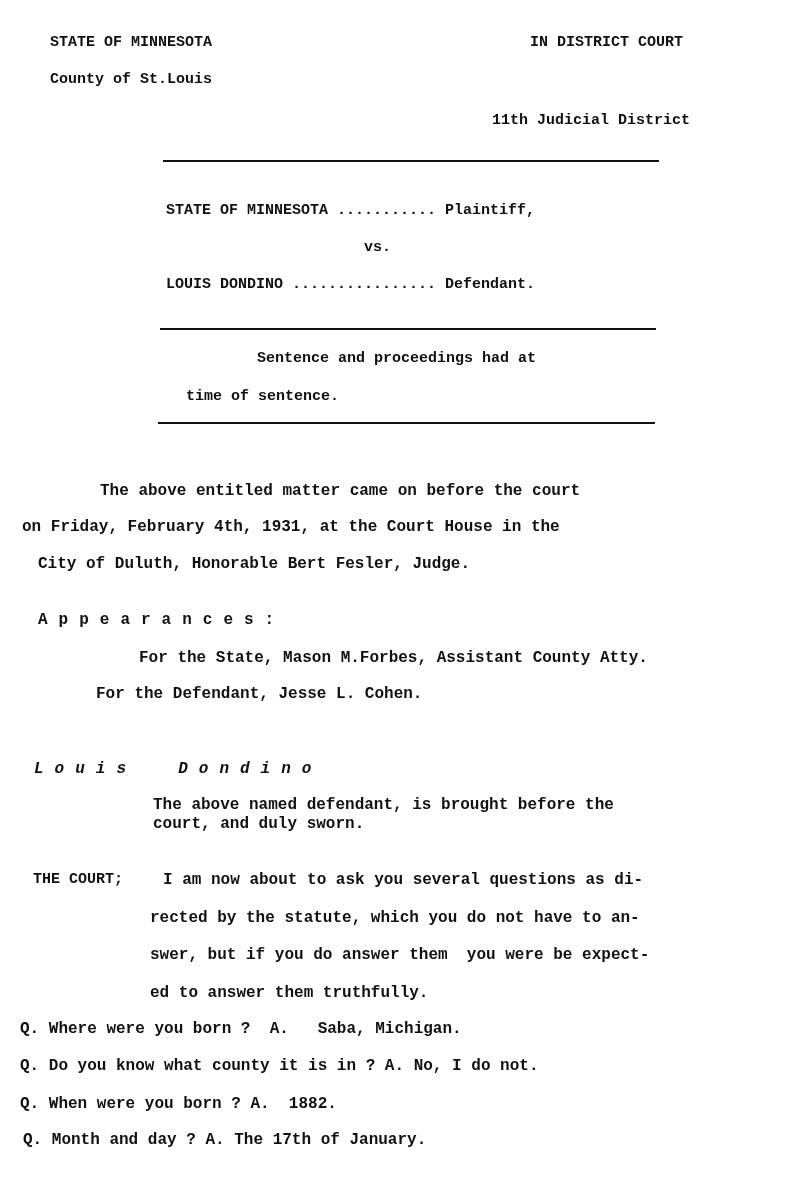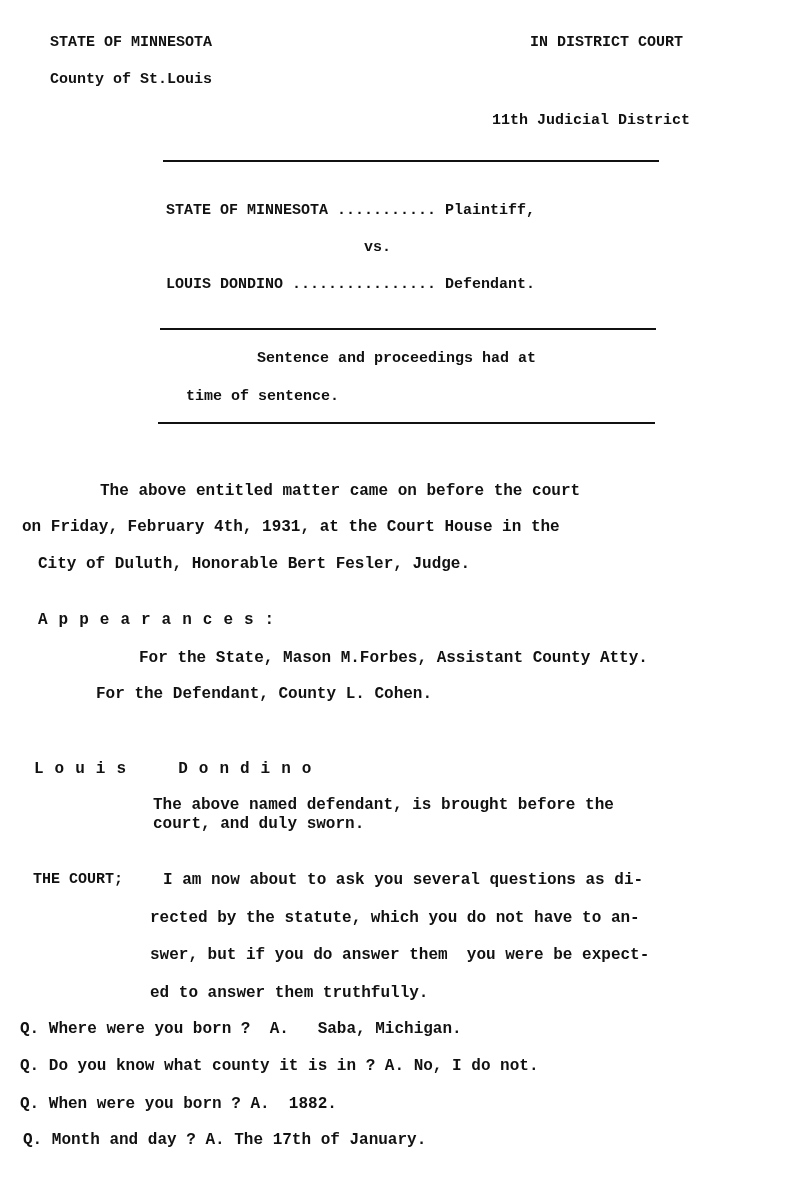--- a/index.html
+++ b/index.html
@@ -28,23 +28,23 @@
 <div class="abs" style="left:257px;top:351px;font-size:15px;">Sentence and proceedings had at</div>
 <div class="abs" style="left:186px;top:389px;font-size:15px;">time of sentence.</div>
 <div class="rule" style="left:158px;top:422px;width:497px;"></div>
 
 <div class="abs" style="left:100px;top:483px;">The above entitled matter came on before the court</div>
 <div class="abs" style="left:22px;top:519px;">on Friday, February 4th, 1931, at the Court House in the</div>
 <div class="abs" style="left:38px;top:556px;">City of Duluth, Honorable Bert Fesler, Judge.</div>
 
 <div class="abs spaced" style="left:38px;top:612px;">Appearances:</div>
 <div class="abs" style="left:96px;top:650px;margin-left:43px;">For the State, Mason M.Forbes, Assistant County Atty.</div>
-<div class="abs" style="left:96px;top:686px;">For the Defendant, County L. Cohen.</div>
+<div class="abs" style="left:96px;top:686px;">For the Defendant, Jesse L. Cohen.</div>
 
-<div class="abs spaced" style="left:34px;top:761px;">Louis  Dondino</div>
+<div class="abs spaced" style="left:34px;top:761px;font-style:italic;">Louis  Dondino</div>
 <div class="abs" style="left:153px;top:797px;">The above named defendant, is brought before the</div>
 <div class="abs" style="left:153px;top:816px;">court, and duly sworn.</div>
 
 <div class="abs" style="left:33px;top:872px;font-size:15px;">THE COURT;</div>
 <div class="abs" style="left:163px;top:872px;">I am now about to ask you several questions as di-</div>
 <div class="abs" style="left:150px;top:910px;">rected by the statute, which you do not have to an-</div>
 <div class="abs" style="left:150px;top:947px;">swer, but if you do answer them  you were be expect-</div>
 <div class="abs" style="left:150px;top:985px;">ed to answer them truthfully.</div>
 
 <div class="abs" style="left:20px;top:1021px;">Q. Where were you born ?  A.   Saba, Michigan.</div>

